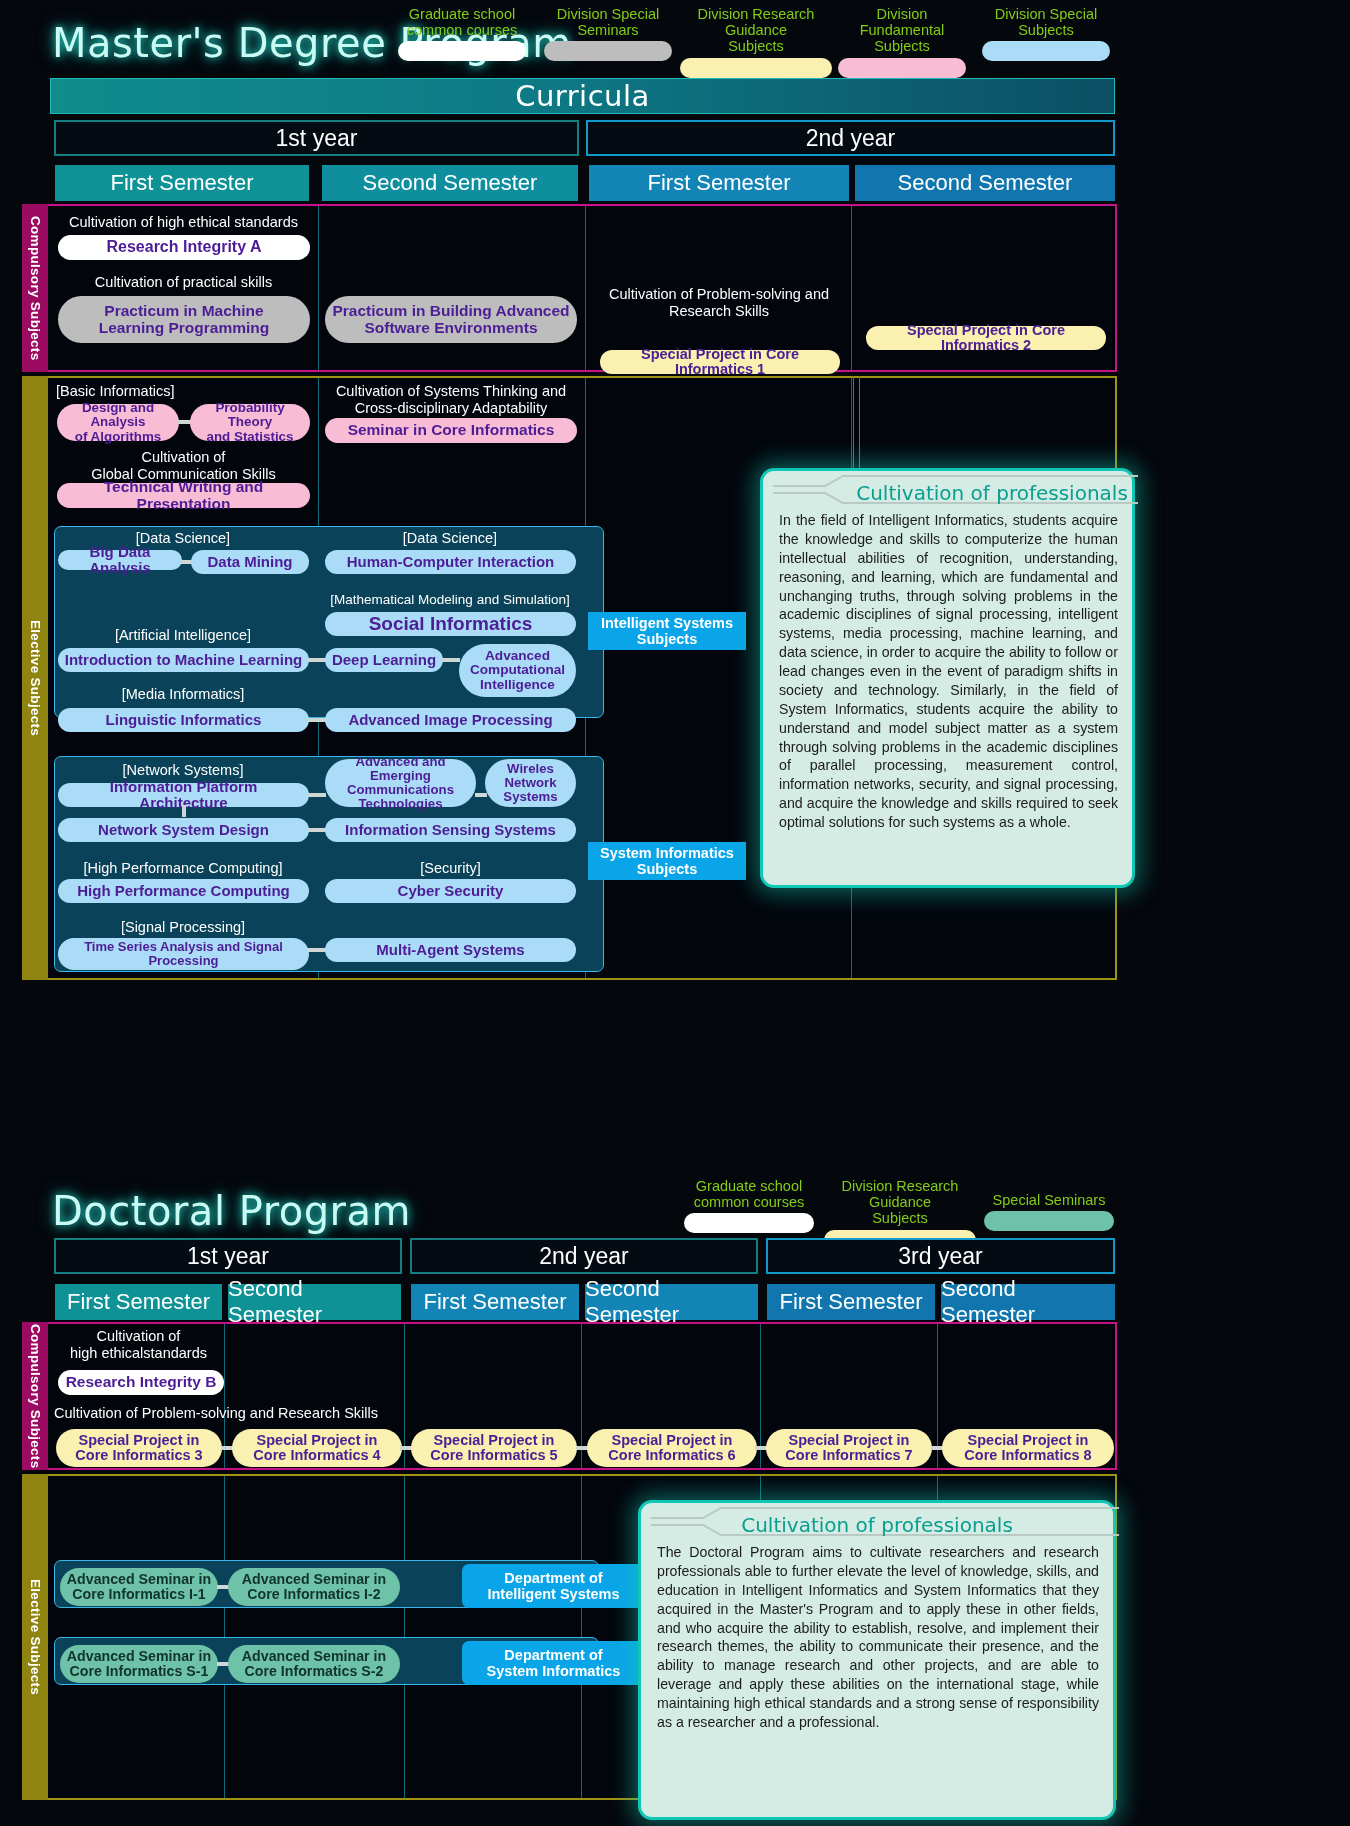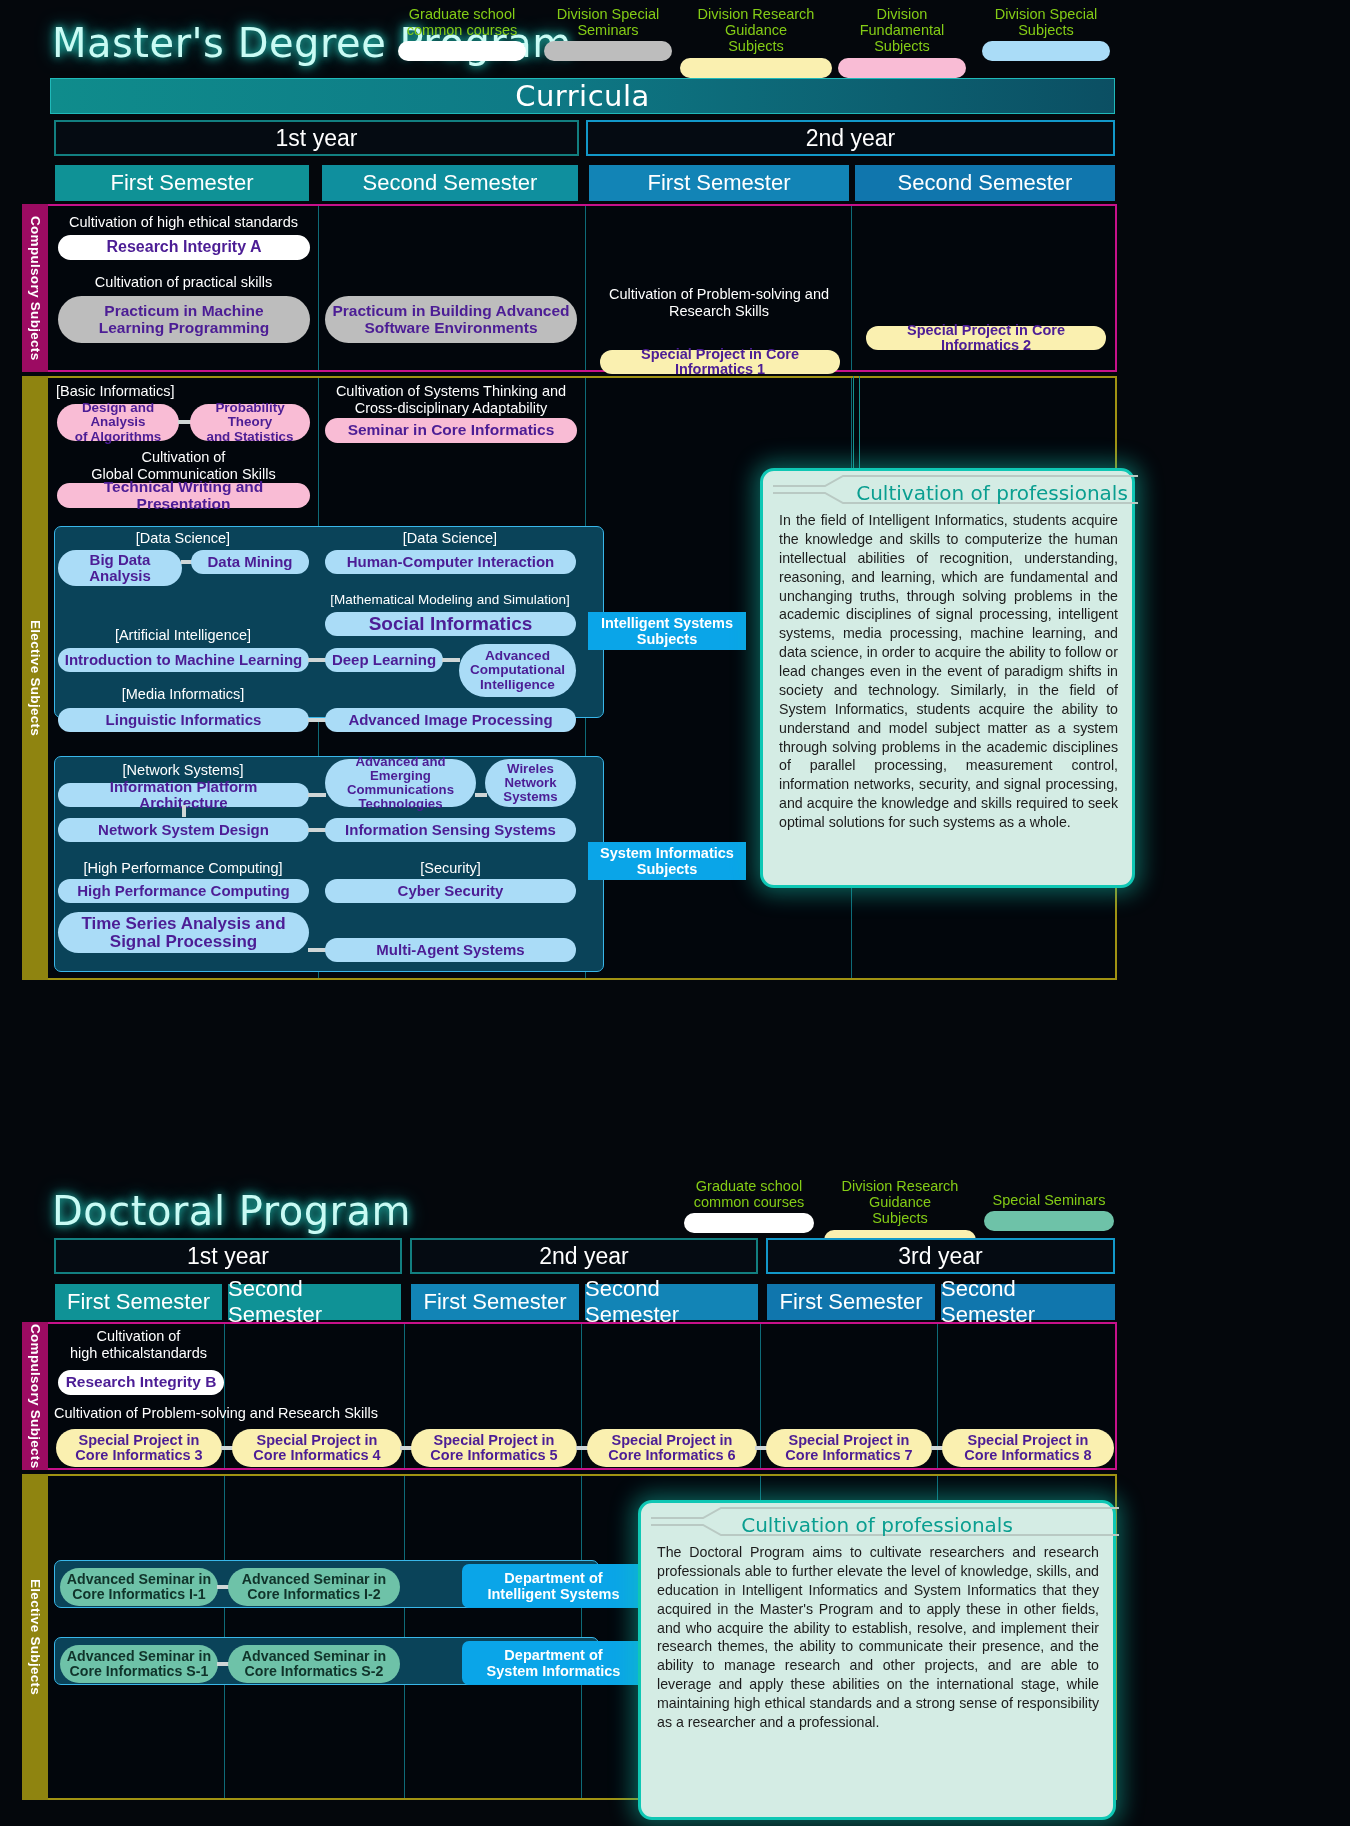--- a/index.html
+++ b/index.html
@@ -208,21 +208,21 @@
 
   <div class="cap" style="left:324px; top:383px; width:254px;">Cultivation of Systems Thinking and
 Cross-disciplinary Adaptability</div>
   <div class="pill pink" style="position:absolute; left:325px; top:418px; width:252px; height:25px; font-size:15.5px;">Seminar in Core Informatics</div>
 
   <div class="group" style="left:54px; top:526px; width:550px; height:192px;"></div>
   <div class="grouplabel" style="left:588px; top:612px; width:158px; height:38px;">Intelligent Systems
 Subjects</div>
 
   <div class="cap" style="left:58px; top:530px; width:250px;">[Data Science]</div>
-  <div class="pill blue" style="position:absolute; left:58px; top:550px; width:124px; height:36px; font-size:15px;">Big Data Analysis</div>
+  <div class="pill blue" style="position:absolute; left:58px; top:550px; width:124px; height:20px; font-size:15px;">Big Data Analysis</div>
   <div class="conn" style="left:181px; top:560px; width:12px;"></div>
   <div class="pill blue" style="position:absolute; left:191px; top:550px; width:118px; height:24px; font-size:15px;">Data Mining</div>
 
   <div class="cap" style="left:324px; top:530px; width:252px;">[Data Science]</div>
   <div class="pill blue" style="position:absolute; left:325px; top:550px; width:251px; height:24px; font-size:15px;">Human-Computer Interaction</div>
 
   <div class="cap sm" style="left:320px; top:592px; width:260px;">[Mathematical Modeling and Simulation]</div>
   <div class="pill blue" style="position:absolute; left:325px; top:612px; width:251px; height:24px; font-size:19px;">Social Informatics</div>
 
   <div class="cap" style="left:58px; top:627px; width:250px;">[Artificial Intelligence]</div>
@@ -258,21 +258,21 @@
   <div class="pill blue" style="position:absolute; left:58px; top:818px; width:251px; height:24px; font-size:15px;">Network System Design</div>
   <div class="conn" style="left:308px; top:828px; width:18px;"></div>
   <div class="pill blue" style="position:absolute; left:325px; top:818px; width:251px; height:24px; font-size:15px;">Information Sensing Systems</div>
 
   <div class="cap" style="left:58px; top:860px; width:250px;">[High Performance Computing]</div>
   <div class="pill blue" style="position:absolute; left:58px; top:879px; width:251px; height:24px; font-size:15px;">High Performance Computing</div>
   <div class="cap" style="left:325px; top:860px; width:251px;">[Security]</div>
   <div class="pill blue" style="position:absolute; left:325px; top:879px; width:251px; height:24px; font-size:15px;">Cyber Security</div>
 
   <div class="cap" style="left:58px; top:919px; width:250px;">[Signal Processing]</div>
-  <div class="pill blue" style="position:absolute; left:58px; top:912px; width:251px; height:41px; font-size:17px;">Time Series Analysis and Signal Processing</div>
+  <div class="pill blue" style="position:absolute; left:58px; top:938px; width:251px; height:32px; font-size:13px;">Time Series Analysis and Signal Processing</div>
   <div class="conn" style="left:308px; top:948px; width:18px;"></div>
   <div class="pill blue" style="position:absolute; left:325px; top:938px; width:251px; height:24px; font-size:15px;">Multi-Agent Systems</div>
 
   <div class="connector-line" style="left:853px; top:376px; height:100px; background:#15908c;"></div>
   <div class="connector-line" style="left:859px; top:376px; height:100px; background:#15908c;"></div>
   <div class="balloon" style="left:760px; top:468px; width:375px; height:420px;">
     <div style="position:relative; height:34px;">
       <svg width="375" height="34" style="position:absolute;left:0;top:0;">
         <polyline points="10,22 62,22 80,32 375,32" fill="none" stroke="#b9c9c3" stroke-width="2"></polyline>
         <polyline points="10,15 62,15 80,5 375,5" fill="none" stroke="#b9c9c3" stroke-width="2"></polyline>

